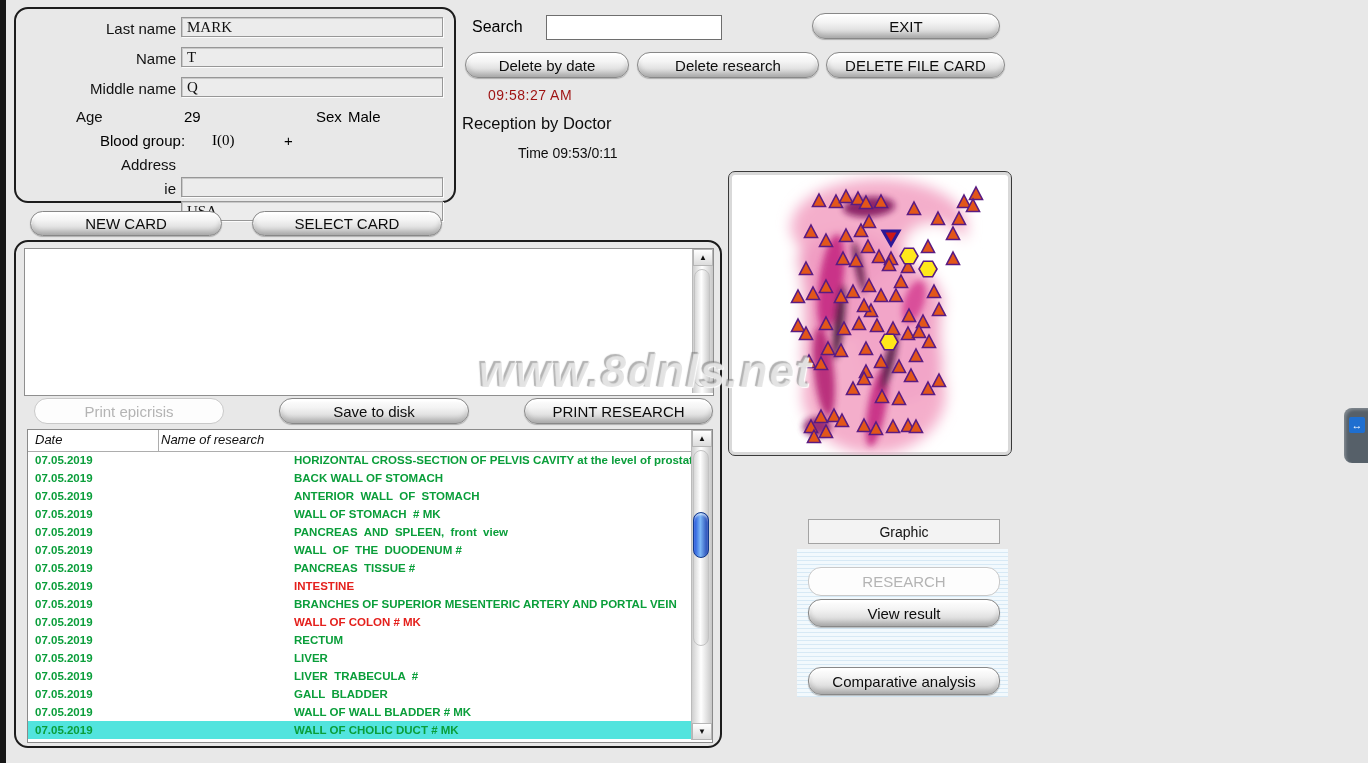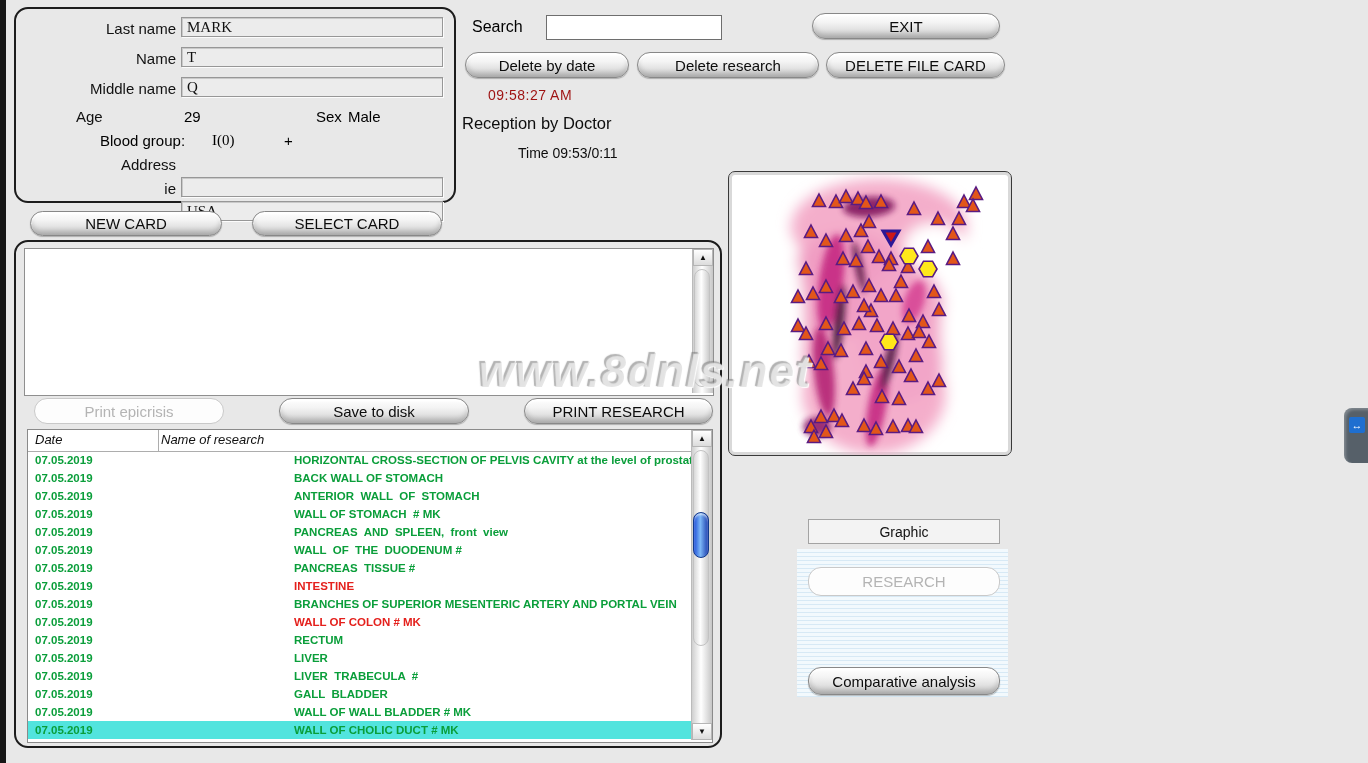--- a/index.html
+++ b/index.html
@@ -342,18 +342,19 @@
           <polygon points="169,170 164.5,177.79422863405995 155.5,177.79422863405995 151,170 155.5,162.20577136594005 164.5,162.20577136594005" fill="#ffe81a" stroke="#5a1b82" stroke-width="1.6"></polygon>
           <polygon points="154,59 170,59 162,73" fill="#cc1818" stroke="#2d1896" stroke-width="3"></polygon>
         </g>
     </svg>
   </div>
 
   <div class="abs flat-btn" style="left:808px;top:475px;width:190px;height:23px;margin-top:44px;">Graphic</div>
 
   <div id="striped-panel" class="abs"></div>
   <div class="abs pill disabled" style="left:808px;top:567px;width:190px;height:27px;font-size:15px;">RESEARCH</div>
+  <div class="abs pill" style="left:808px;top:599px;width:190px;height:26px;">View result</div>
   <div class="abs pill" style="left:808px;top:630px;width:190px;height:26px;margin-top:37px;">Comparative analysis</div>
 
   <div id="tv-icon" class="abs">
     <div id="tv-blue">↔</div>
   </div>
 </div>
 
 </body></html>

